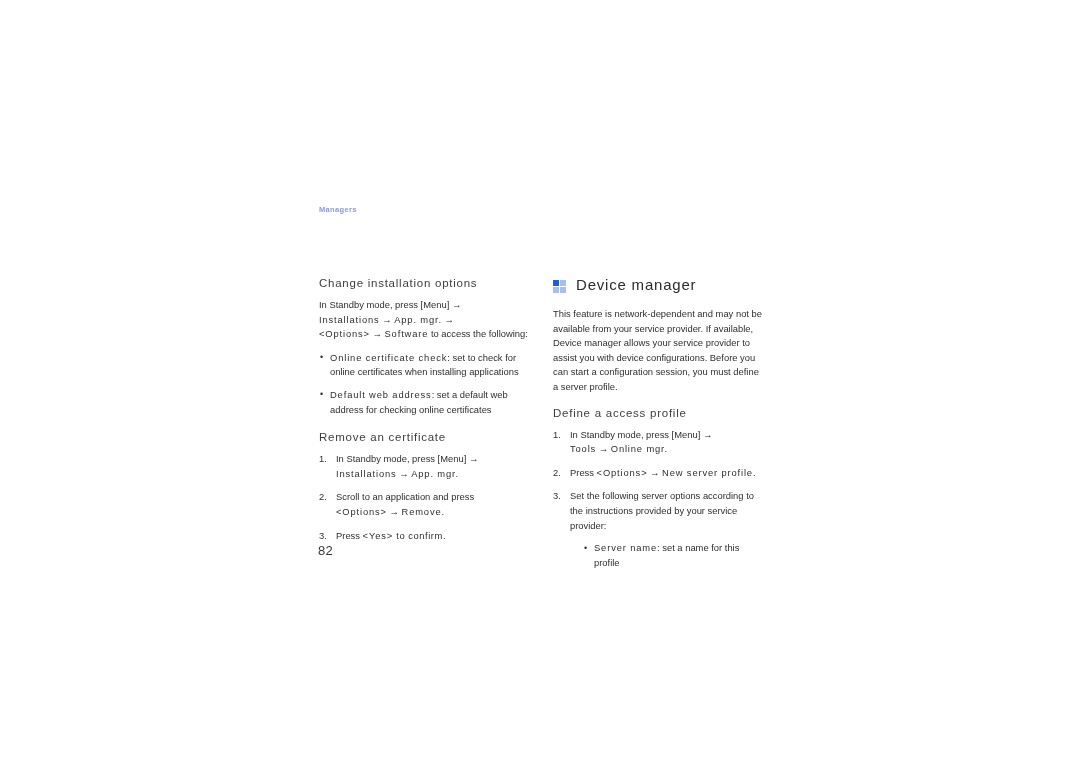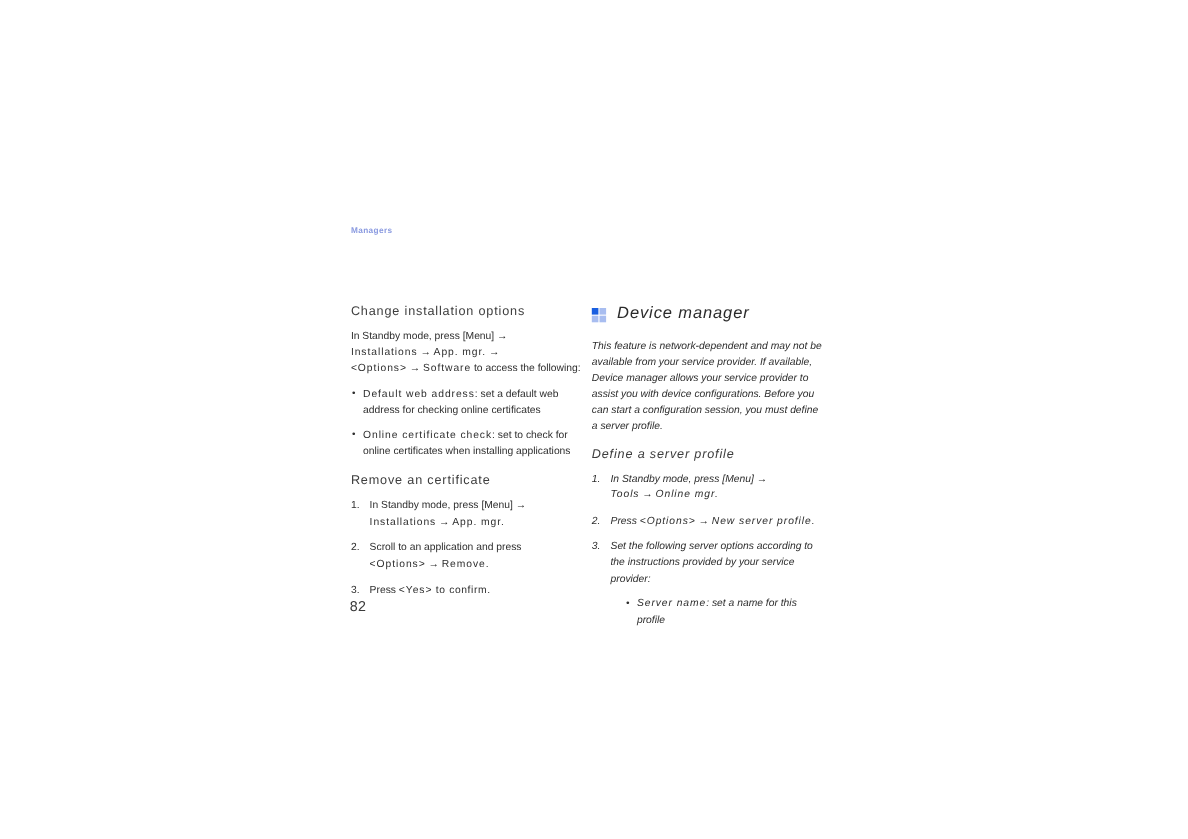--- a/index.html
+++ b/index.html
@@ -37,21 +37,21 @@
     white-space: nowrap;
   }
 
   
   .col {
     position: absolute;
     top: 228px;
     margin-top: 48px;
   }
   .col-left  { left: 319px; width: 212px; }
-  .col-right { left: 538px; width: 212px; font-style: italic; }
+  .col-right { left: 553px; width: 212px; }
 
   
   .h-sub {
     font-size: 11.5px;
     color: #3d3d3d;
     letter-spacing: 0.75px;
     line-height: 14px;
     margin: 0 0 8px 0;
     font-weight: normal;
     white-space: nowrap;
@@ -174,22 +174,22 @@
 
   <div class="running-head">Managers</div>
 
   <div class="col col-left">
 
     <h2 class="h-sub">Change installation options</h2>
 
     <p class="body tight"><span>In Standby mode, press [Menu] </span><span class="arrow">→</span><br><span class="sp">Installations</span> <span class="arrow">→</span> <span class="sp">App. mgr.</span> <span class="arrow">→</span><br><span class="sp">&lt;Options&gt;</span> <span class="arrow">→</span> <span class="sp">Software</span><span> to access the following:</span></p>
 
     <ul class="bullets">
+      <li><span class="sp">Online certificate check</span><span>: set to check for online certificates when installing applications</span></li>
       <li><span class="sp">Default web address</span><span>: set a default web address for checking online certificates</span></li>
-      <li><span class="sp">Online certificate check</span><span>: set to check for online certificates when installing applications</span></li>
     </ul>
 
     <h2 class="h-sub gap-before">Remove an certificate</h2>
 
     <ol class="steps">
       <li><span>In Standby mode, press [Menu] </span><span class="arrow">→</span><br><span class="sp">Installations</span> <span class="arrow">→</span> <span class="sp">App. mgr.</span></li>
 
       <li><span>Scroll to an application and press </span><br><span class="sp">&lt;Options&gt;</span> <span class="arrow">→</span> <span class="sp">Remove.</span></li>
 
       <li><span>Press </span><span class="sp">&lt;Yes&gt;</span><span class="sp2"> to confirm.</span></li>
@@ -204,21 +204,21 @@
         <i class="dark"></i>
           <i></i>
           <i></i>
           <i></i>
       </span>
       <span>Device manager</span>
     </h1>
 
     <p class="body">This feature is network-dependent and may not be available from your service provider. If available, Device manager allows your service provider to assist you with device configurations. Before you can start a configuration session, you must define a server profile.</p>
 
-    <h2 class="h-sub">Define a server profile</h2>
+    <h2 class="h-sub">Define a access profile</h2>
 
     <ol class="steps">
       <li><span>In Standby mode, press [Menu] </span><span class="arrow">→</span><br><span class="sp">Tools</span> <span class="arrow">→</span> <span class="sp">Online mgr.</span></li>
 
       <li><span>Press </span><span class="sp">&lt;Options&gt;</span> <span class="arrow">→</span> <span class="sp">New server profile.</span></li>
 
       <li><span>Set the following server options according to the instructions provided by your service provider:</span>
         <ul class="bullets indented" style="margin-top:8px">
           <li><span class="sp">Server name</span><span>: set a name for this profile</span></li>
         </ul>

